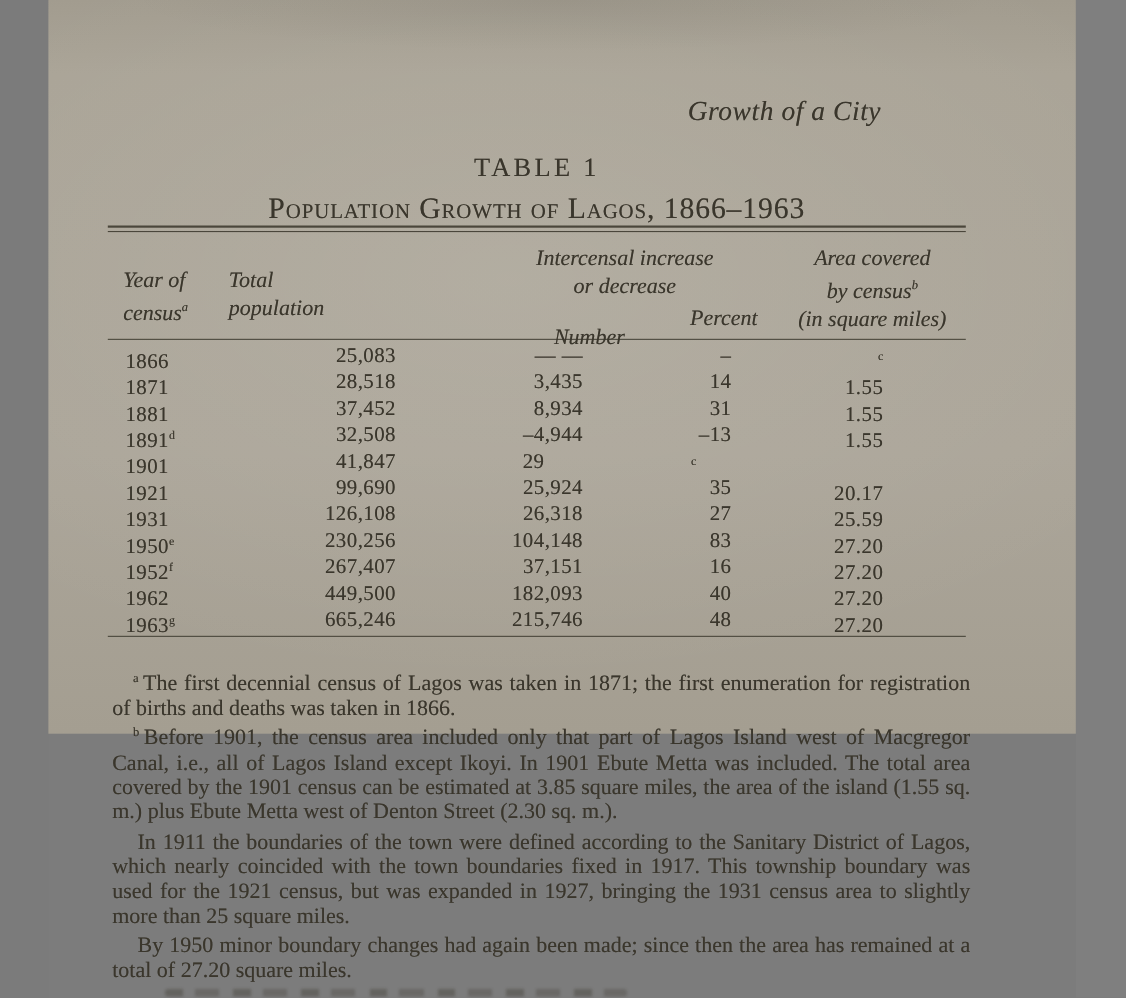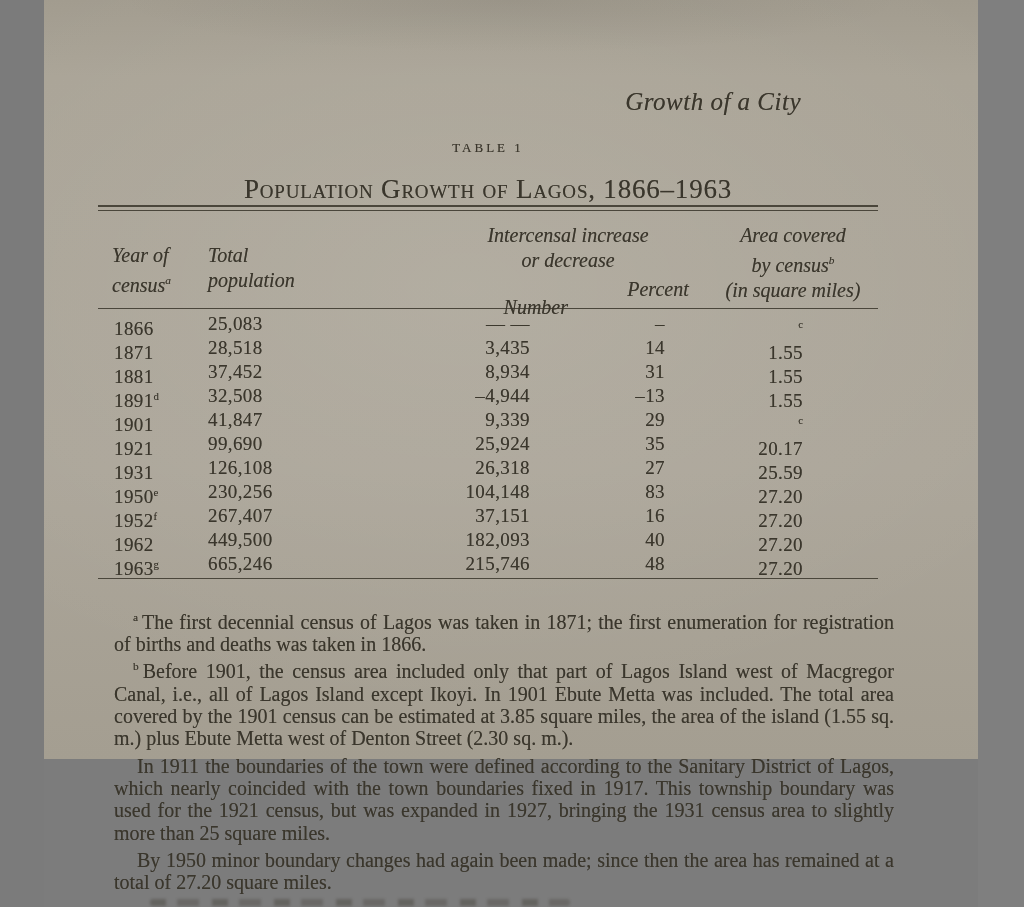--- a/index.html
+++ b/index.html
@@ -5,67 +5,67 @@
   html,body{margin:0;padding:0;}
   body{
     width:1024px;height:907px;position:relative;overflow:hidden;
     background:#7c7c7c;
     font-family:"Liberation Serif","DejaVu Serif",serif;
   }
   .side-strip{position:absolute;top:0;height:907px;background:#7b7b7b;}
   .side-strip.left{left:0;width:44px;}
   .side-strip.right{left:978px;width:46px;background:#7f7f7f;}
   .page{
-    position:absolute;left:44px;top:0;width:934px;height:759px;
+    position:absolute;left:44px;top:0;width:934px;height:667px;
     background:
       radial-gradient(60% 10% at 50% 0%, rgba(66,64,55,0.10), rgba(0,0,0,0) 70%),
       radial-gradient(120% 90% at 45% 38%, rgba(255,255,246,0.10), rgba(0,0,0,0) 62%),
       linear-gradient(180deg,#a19b8e 0%,#a9a396 10%,#aba599 62%,#a49e91 100%);
     text-decoration: underline;
   }
   .content{
     position:absolute;left:54px;top:0;width:780px;height:907px;
     color:#3a362c;
     text-shadow:0 0 0.6px rgba(58,54,44,0.55);
   }
   .running-head{
     position:absolute;top:88px;left:0;width:780px;
     text-align:right;padding-right:77px;box-sizing:border-box;
     font-style:italic;font-size:25px;letter-spacing:0.5px;
   }
   .table-label{
     position:absolute;top:140px;left:0;width:780px;text-align:center;
-    font-size:13px;letter-spacing:3px;
+    font-size:24px;letter-spacing:3px;
   }
   .table-title{
     position:absolute;top:174px;left:0;width:780px;text-align:center;
     font-variant:small-caps;font-size:27px;letter-spacing:0.8px;
   }
   .tbl{position:absolute;top:205px;left:0;width:780px;}
   .rule-double{height:3px;border-top:2px solid #4a463b;border-bottom:1.5px solid #4a463b;}
   .rule-single{height:0;border-top:1.5px solid #4a463b;}
   .thead{position:relative;height:97px;font-style:italic;font-size:20px;}
   .hdr{position:absolute;line-height:25px;}
   .hdr-year{left:14px;top:32px;text-align:left;}
   .hdr-total{left:110px;top:32px;width:200px;text-align:left;}
   .hdr-span{left:320px;top:12px;width:300px;text-align:center;}
   .hdr-number{left:330px;top:84px;width:140px;text-align:right;}
   .hdr-percent{left:495px;top:66px;width:130px;text-align:center;}
   .hdr-area{left:605px;top:12px;width:180px;text-align:center;}
   .tbody{padding:3px 0 2px;}
   .trow{display:flex;height:24px;line-height:24px;font-size:19px;letter-spacing:0.4px;}
   .cell{white-space:nowrap;box-sizing:border-box;}
   .c-year{width:110px;padding-left:16px;text-align:left;}
-  .c-pop{width:152px;text-align:left;}
+  .c-pop{width:152px;text-align:right;}
   .c-num{width:170px;text-align:right;}
   .c-pct{width:135px;text-align:right;}
   .c-area{width:138px;text-align:right;}
   sup{font-size:57%;vertical-align:super;letter-spacing:0;}
   .footnotes{
-    position:absolute;top:606px;left:16px;width:780px;
+    position:absolute;top:606px;left:4px;width:780px;
     font-size:20px;line-height:22.4px;text-align:justify;
   }
   .footnotes p{margin:0;text-indent:19px;}
   .fn-marker{margin-right:4px;}
   .cutoff-line{
     position:absolute;top:899px;left:52px;width:420px;height:7px;
     background:repeating-linear-gradient(90deg,
       rgba(58,54,44,0.45) 0 16px, rgba(58,54,44,0) 16px 27px,
       rgba(58,54,44,0.35) 27px 49px, rgba(58,54,44,0) 49px 62px);
     filter:blur(1.6px);border-radius:3px;opacity:0.8;
@@ -142,21 +142,20 @@
     <div class="cell c-year"><span class="v">1891</span><sup class="s">d</sup></div>
     <div class="cell c-pop">32,508</div>
     <div class="cell c-num">–4,944</div>
     <div class="cell c-pct">–13</div>
     <div class="cell c-area"><span class="v">1.55</span><sup class="s"></sup></div>
   </div>
 
   <div class="trow">
     <div class="cell c-year"><span class="v">1901</span><sup class="s"></sup></div>
     <div class="cell c-pop">41,847</div>
-    <div class="cell c-num">9,339</div>
     <div class="cell c-pct">29</div>
     <div class="cell c-area"><span class="v"></span><sup class="s">c</sup></div>
   </div>
 
 
   <div class="trow">
     <div class="cell c-year"><span class="v">1921</span><sup class="s"></sup></div>
     <div class="cell c-pop">99,690</div>
     <div class="cell c-num">25,924</div>
     <div class="cell c-pct">35</div>

